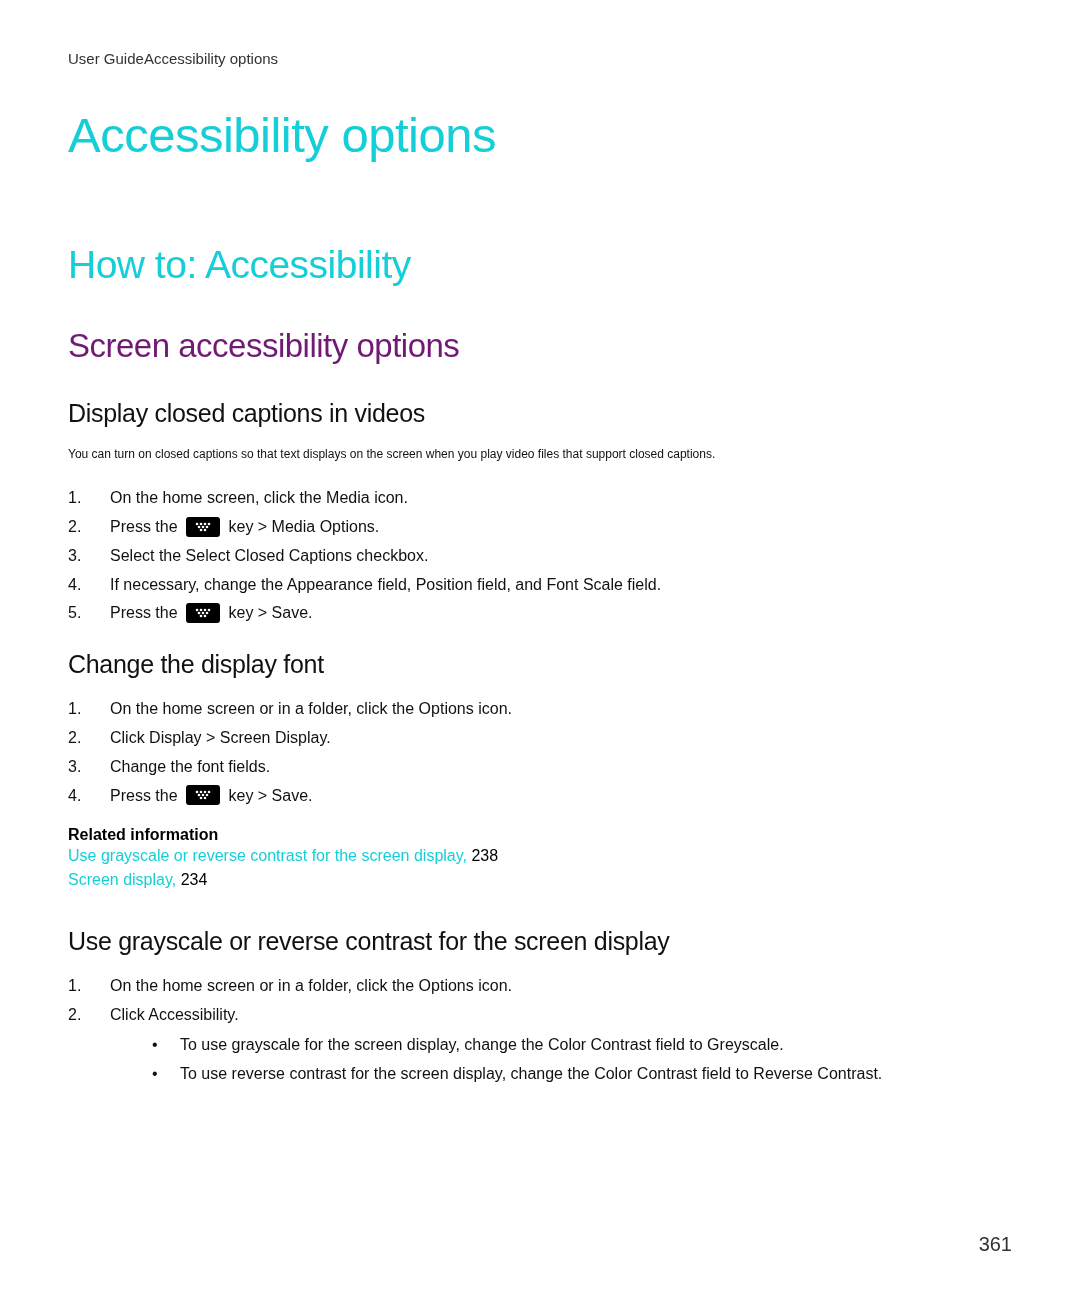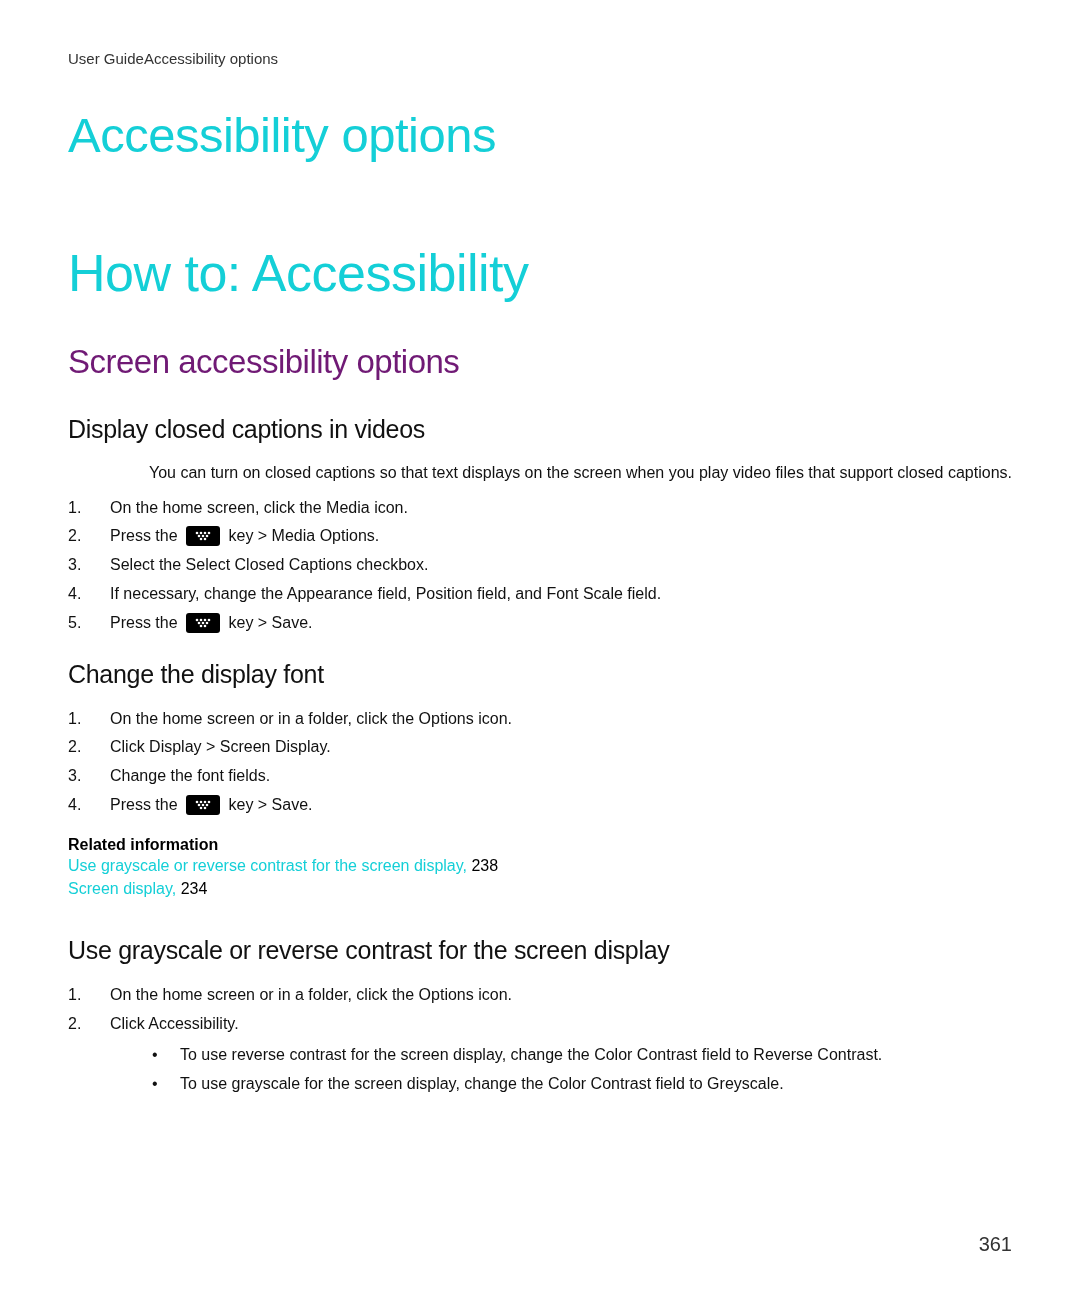--- a/index.html
+++ b/index.html
@@ -20,21 +20,21 @@
     margin-bottom: 40px;
   }
   h1.page-title {
     font-size: 49px;
     color: #14cfd7;
     font-weight: 400;
     margin-bottom: 80px;
     letter-spacing: -0.5px;
   }
   h2.section-title {
-    font-size: 52px;
+    font-size: 39px;
     color: #14cfd7;
     font-weight: 400;
     margin-bottom: 40px;
     letter-spacing: -0.5px;
   }
   h3.subsection-title {
     font-size: 33px;
     color: #701a75;
     font-weight: 400;
     margin-bottom: 34px;
@@ -42,25 +42,24 @@
   }
   h4.topic-title {
     font-size: 25px;
     color: #111;
     font-weight: 400;
     margin-top: 24px;
     margin-bottom: 18px;
     letter-spacing: -0.3px;
   }
   p.body {
-    font-size: 16px;
-    color: #111;
-    margin-bottom: 12px;
+    font-size: 12px;
+    color: #111;
+    margin-bottom: 24px;
     line-height: 1.35;
-    text-align: right;
   }
   ol {
     margin-left: 0;
     padding-left: 0;
     list-style: none;
     counter-reset: item;
     margin-bottom: 18px;
   }
   ol > li {
     counter-increment: item;
@@ -229,22 +228,22 @@
 
 <h4 class="topic-title" style="margin-top:36px;">Use grayscale or reverse contrast for the screen display</h4>
 <ol>
   <li>
     <span>On the home screen or in a folder, click the </span><b>Options</b><span> icon.</span>
   </li>
   <li>
     <span>Click </span><b>Accessibility</b><span>.</span>
     <ul class="bullets">
       <li>
+        <span>To use grayscale for the screen display, change the </span><b>Color Contrast</b><span> field to </span><b>Greyscale</b><span>.</span>
+      </li>
+      <li>
         <span>To use reverse contrast for the screen display, change the </span><b>Color Contrast</b><span> field to </span><b>Reverse Contrast</b><span>.</span>
       </li>
-      <li>
-        <span>To use grayscale for the screen display, change the </span><b>Color Contrast</b><span> field to </span><b>Greyscale</b><span>.</span>
-      </li>
     </ul>
   </li>
 </ol>
 
 <div class="page-number">361</div>
 
 </body></html>

